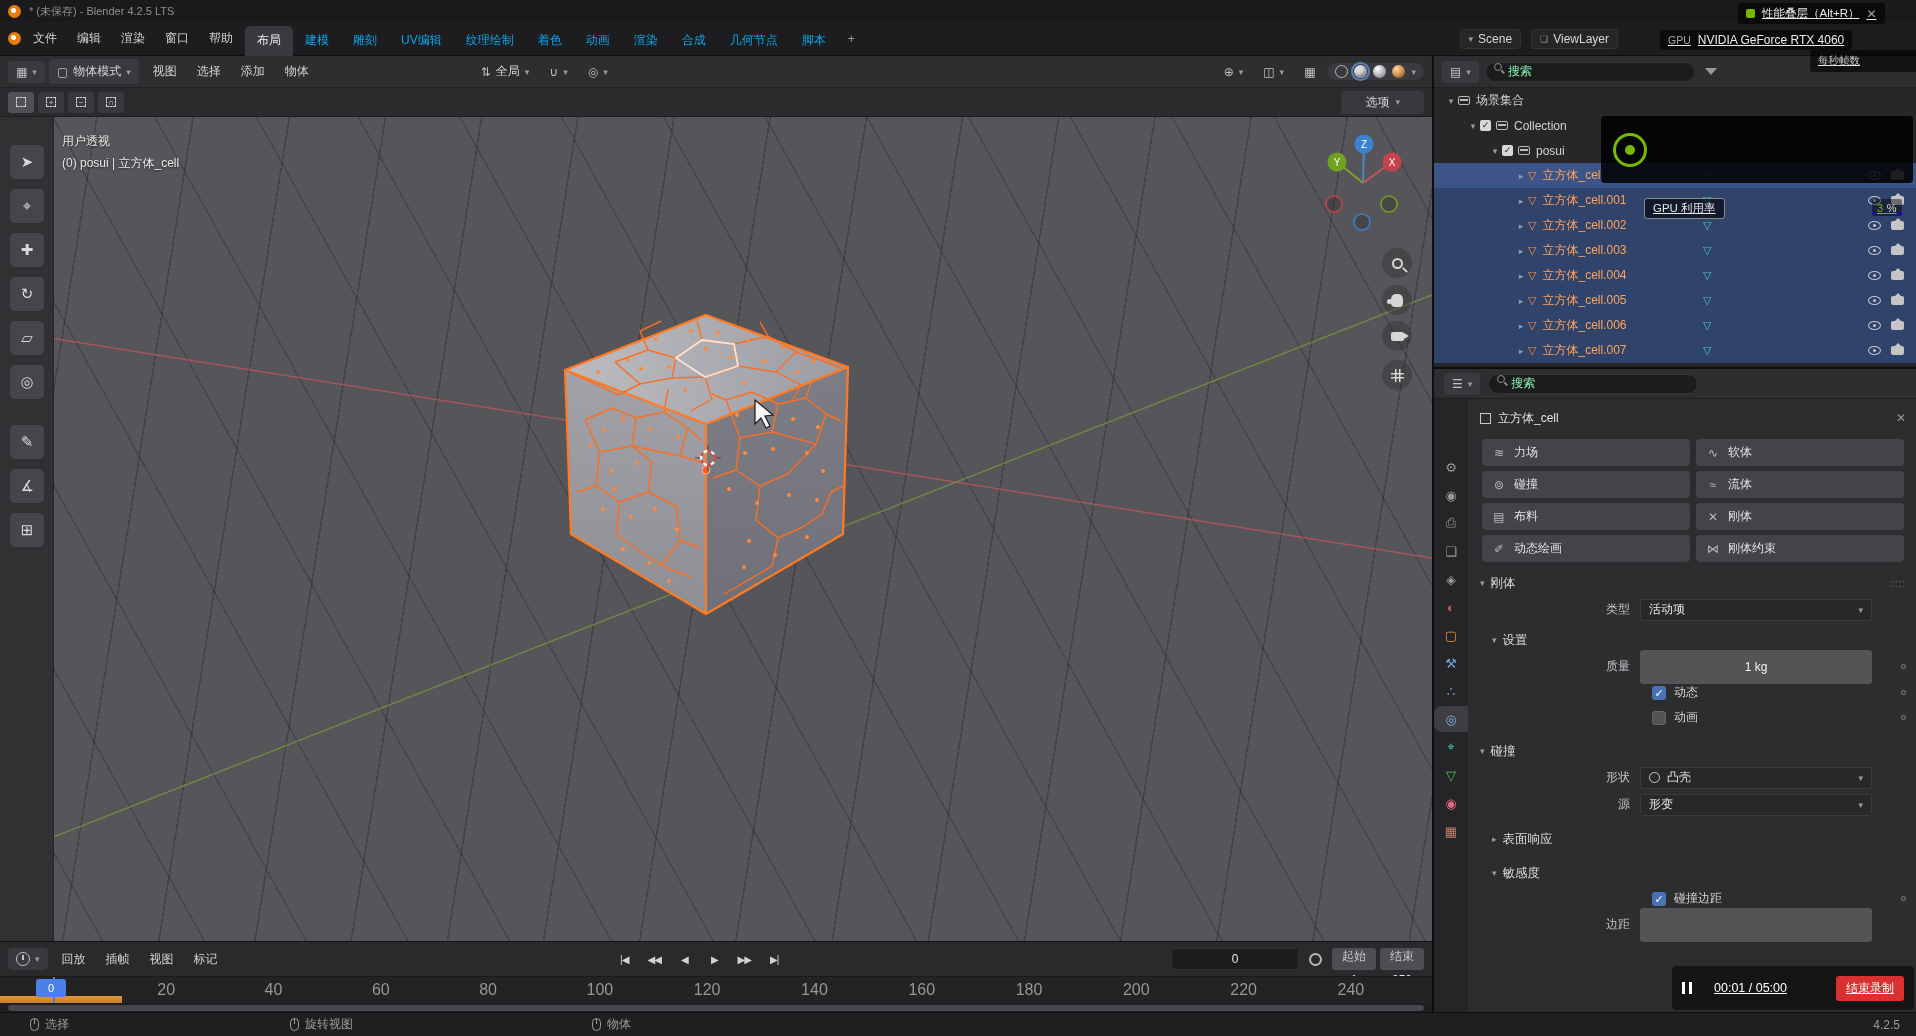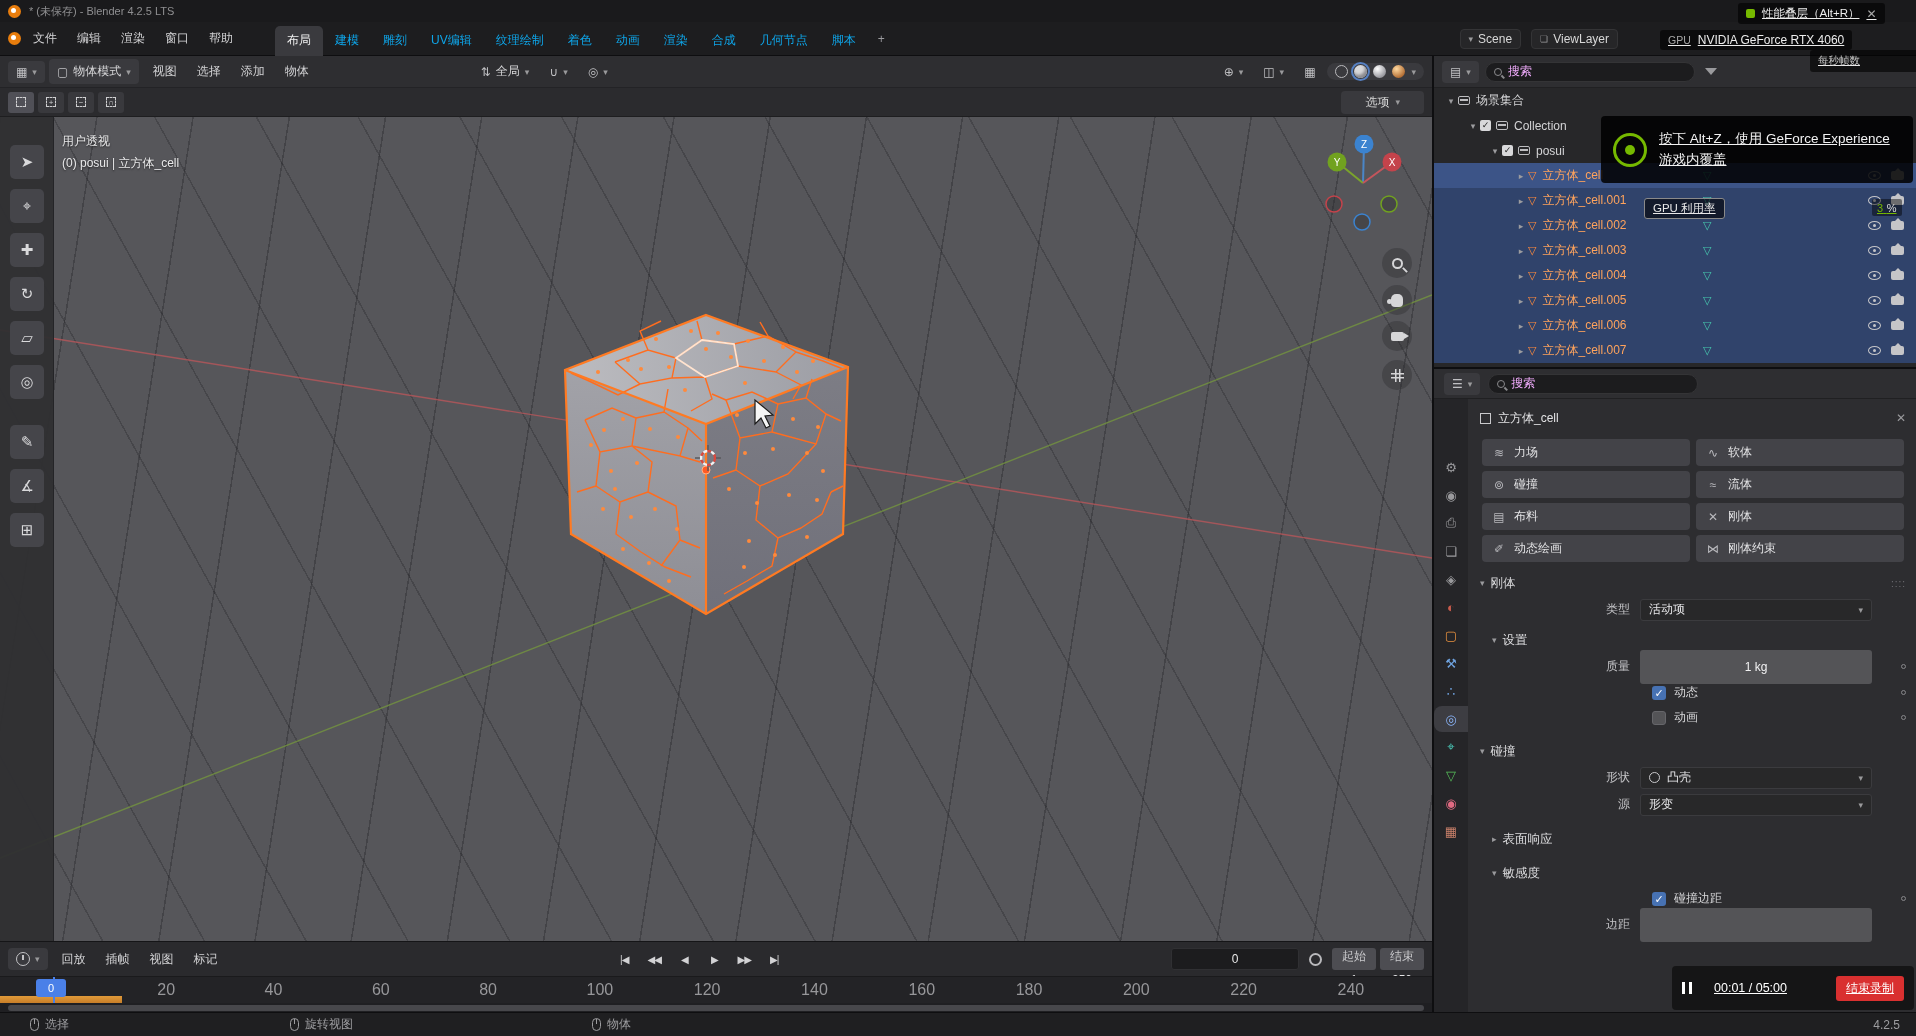--- a/index.html
+++ b/index.html
@@ -10,21 +10,21 @@
   .abs{position:absolute;}
   
   .titlebar{left:0;top:0;width:1916px;height:22px;background:#1a1a1c;display:flex;align-items:center;
             color:#8f8f91;font-size:11px;padding-left:8px;gap:8px;}
   .blogo{width:13px;height:13px;border-radius:50%;background:#e87d0d;position:relative;}
   .blogo::after{content:"";position:absolute;left:3px;top:3px;width:5px;height:5px;border-radius:50%;background:#fff;}
   
   .menubar{left:0;top:22px;width:1916px;height:34px;background:#1d1d1f;display:flex;align-items:center;
            padding:0 8px;gap:2px;border-bottom:1px solid #0e0e10;}
   .menu-item{padding:4px 10px;border-radius:4px;color:#d2d2d4;cursor:default;}
-  .ws-tabs{display:flex;align-items:flex-end;height:34px;margin-left:30px;}
+  .ws-tabs{display:flex;align-items:flex-end;height:34px;margin-left:0;}
   .ws-tab{padding:6px 12px 7px;color:#0ea5e9;border-radius:5px 5px 0 0;white-space:nowrap;}
   .ws-tab.active{background:#3a3a3e;color:#efefef;}
   .ws-add{padding:4px 8px;color:#9c9c9f;}
   .mb-right{margin-left:auto;display:flex;align-items:center;gap:10px;padding-right:290px;}
   .chip{display:flex;align-items:center;gap:5px;background:#262628;border:1px solid #343436;
         border-radius:4px;padding:2px 8px;color:#d8d8d8;}
   .chev{color:#9a9a9c;font-size:9px;}
   
   .vheader{left:0;top:56px;width:1432px;height:32px;background:#2e2e31;display:flex;align-items:center;
            gap:4px;padding:0 8px;border-bottom:1px solid #232326;}
@@ -86,21 +86,21 @@
   .cache{position:absolute;left:0;bottom:0;width:122px;height:7px;background:linear-gradient(#e09a3a,#c87e28);}
   .playhead-line{position:absolute;left:53px;top:0;bottom:0;width:2px;background:#4a80e8;}
   .playhead{position:absolute;left:36px;top:2px;width:30px;height:18px;background:#4a80e8;border-radius:3px;
             color:#fff;display:flex;align-items:center;justify-content:center;font-size:11px;}
   .tl-scroll{height:9px;background:#1f1f22;position:relative;}
   .tl-scroll div{position:absolute;left:8px;right:8px;top:1.5px;height:6px;background:#47474b;border-radius:3px;}
   
   .outliner{left:1432px;top:56px;width:484px;height:311px;background:#272729;border-left:2px solid #0e0e10;}
   .ol-header{height:32px;background:#2e2e31;display:flex;align-items:center;gap:6px;padding:0 8px;border-bottom:1px solid #202022;}
   .searchbox{flex:1;max-width:210px;height:20px;background:#1c1c1e;border:1px solid #343436;border-radius:10px;
-             display:flex;align-items:center;gap:6px;padding:0 8px;color:#f0abfc;}
+             display:flex;align-items:flex-start;gap:6px;padding:0 8px;color:#86efac;}
   .s-ico{width:8px;height:8px;border:1.5px solid #8a8a8d;border-radius:50%;position:relative;flex:none;}
   .s-ico::after{content:"";position:absolute;left:6px;top:7px;width:4px;height:1.5px;background:#8a8a8d;transform:rotate(45deg);}
   .funnel{width:0;height:0;border-left:6px solid transparent;border-right:6px solid transparent;border-top:7px solid #9a9a9d;margin-left:4px;}
   .ol-row{height:25px;display:flex;align-items:center;color:#d4d4d6;position:relative;}
   .ol-row .arr{color:#9c9c9f;font-size:9px;width:14px;text-align:center;flex:none;}
   .ol-check{width:11px;height:11px;background:#d8d8da;border-radius:2px;color:#222;font-size:9px;line-height:11px;
             text-align:center;margin-right:5px;flex:none;}
   .ol-colicon{width:12px;height:9px;border:1.5px solid #bdbdc0;border-radius:2px;margin-right:6px;flex:none;position:relative;}
   .ol-colicon::after{content:"";position:absolute;left:1px;top:2px;right:1px;height:1.5px;background:#bdbdc0;}
   .mesh-row{color:#ffa35c;}
@@ -798,21 +798,20 @@
   <div class="abs nv nv-chip" style="left:1660px;top:30px">
     <span style="color:#a8a8a8;font-size:10.5px">GPU</span>
     <span style="font-size:12px">NVIDIA GeForce RTX 4060</span>
   </div>
   <div class="abs nv nv-chip" style="left:1810px;top:50px;width:164px;justify-content:space-between">
     <span style="color:#c2c2c2;font-size:10.5px">每秒帧数</span>
     <span><span class="fpsval">0</span> <span class="fpsunit">FPS</span></span>
   </div>
   <div class="abs nv nv-hint">
     <span class="nv-logo"></span>
-    <span style="line-height:1.5">按下 Alt+Z，使用 GeForce Experience 游戏内覆盖</span>
   </div>
   <div class="abs nv nv-util">GPU 利用率</div>
   <div class="abs nv nv-utilval">
     <span style="color:#76b900">3</span> <span>%</span>
   </div>
   <div class="abs nv nv-rec">
     <span class="pauseic"></span>
     <span>00:01 / 05:00</span>
     <span class="recbtn">结束录制</span>
   </div>

